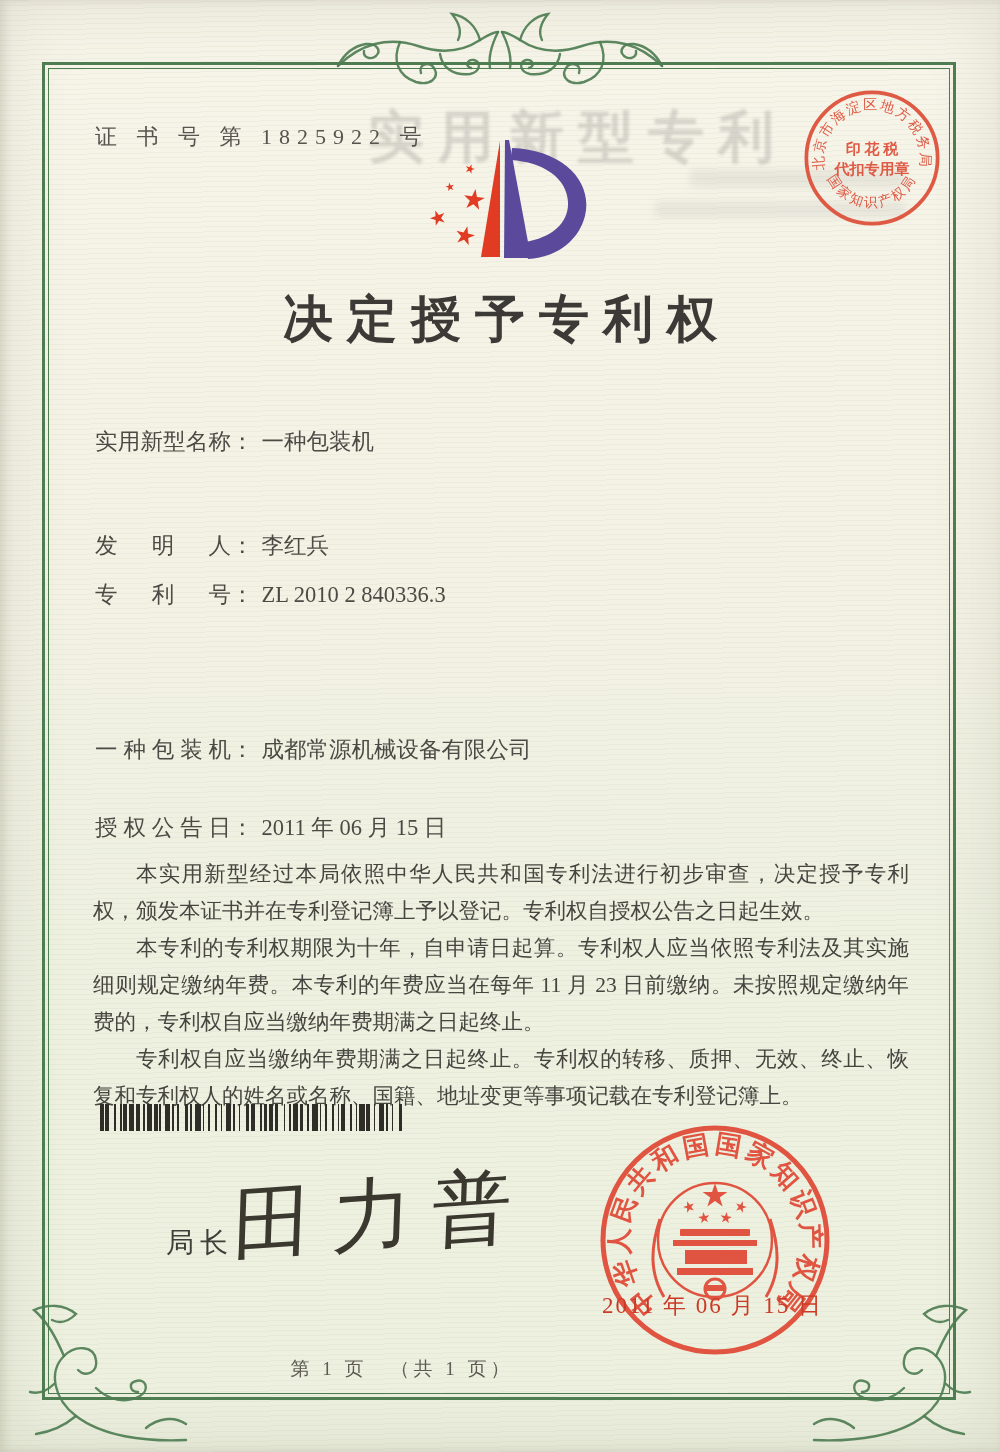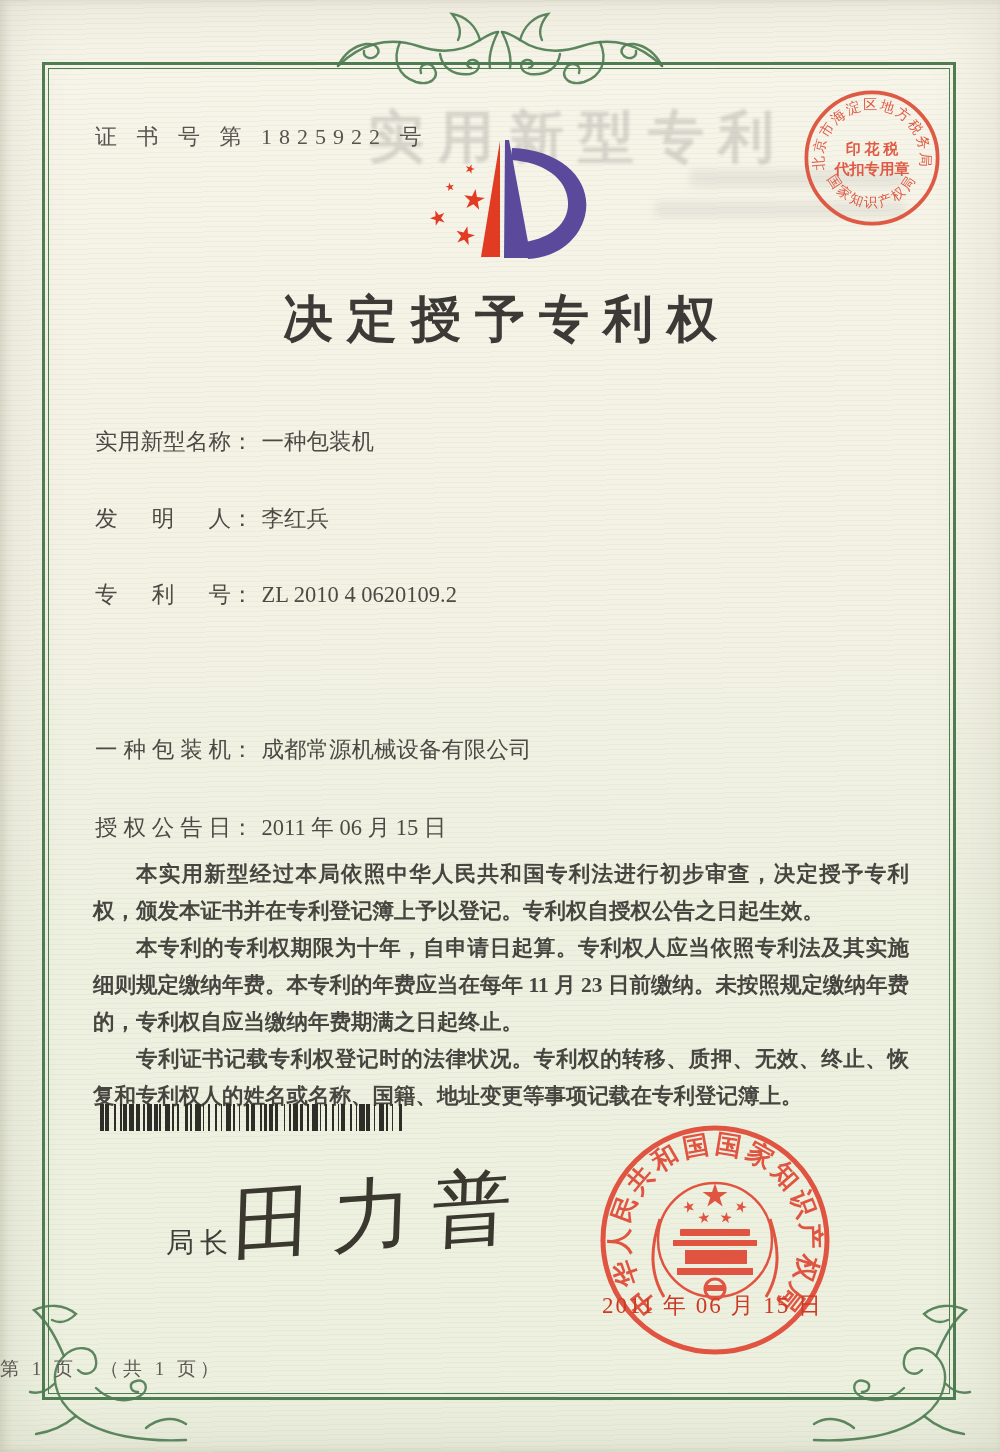--- a/index.html
+++ b/index.html
@@ -18,34 +18,34 @@
   .ghost{position:absolute;left:368px;top:100px;font-size:56px;font-weight:bold;letter-spacing:14px;
     color:rgba(128,130,124,.28);filter:blur(1.4px);white-space:nowrap;}
   .smudge{position:absolute;background:rgba(145,145,140,.14);filter:blur(4px);border-radius:4px;}
   .logo{position:absolute;left:415px;top:128px;}
   .doc-title{position:absolute;left:0;top:286px;width:1000px;text-align:center;font-size:50px;font-weight:bold;
     letter-spacing:14px;padding-left:14px;box-sizing:border-box;color:#3b3a36;}
   .field-row{position:absolute;left:95px;font-size:22.5px;color:#4c4a45;white-space:nowrap;}
   .f-label{display:inline-block;width:136px;text-align:justify;text-align-last:justify;}
   .f-colon{display:inline-block;margin-right:8px;}
   .body-text{position:absolute;left:93px;top:856px;width:816px;font-size:21.5px;line-height:37px;
-    color:#474540;text-align:justify;font-weight:bold;}
+    color:#474540;text-align:justify;}
   .body-text p{margin:0;text-indent:2em;}
   .barcode{position:absolute;left:100px;top:1104px;height:27px;}
   .barcode i{position:absolute;top:0;bottom:0;background:#2f2d28;}
   .sig-role{position:absolute;left:166px;top:1224px;font-size:28px;letter-spacing:6px;color:#3f3e39;}
   .sig-name{position:absolute;left:232px;top:1162px;font-size:80px;letter-spacing:20px;color:#3a382f;
     transform:rotate(-4deg) skewX(-6deg);white-space:nowrap;}
   .tax-stamp{position:absolute;left:797px;top:83px;width:150px;height:150px;opacity:.93;}
   .tax-stamp text{fill:#dd4f38;font-family:"Liberation Serif","DejaVu Serif",serif;}
   .big-seal{position:absolute;left:584px;top:1109px;width:262px;height:262px;opacity:.9;}
   .big-seal .rd{fill:var(--seal-red,#df4431);}
   .big-seal text{fill:var(--seal-red,#df4431);font-family:"Liberation Serif","DejaVu Serif",serif;font-weight:bold;}
   .seal-date{position:absolute;left:602px;top:1290px;font-size:23px;letter-spacing:2px;color:#cb3a26;white-space:nowrap;}
-  .footer{position:absolute;left:0;top:1356px;width:804px;font-size:19px;letter-spacing:4px;color:#5c5a52;}
+  .footer{position:absolute;left:0;top:1356px;width:804px;text-align:center;font-size:19px;letter-spacing:4px;color:#5c5a52;}
 </style>
 </head>
 <body>
 
 <div class="page">
 
   <div class="frame"></div>
 
   <svg class="orn" style="left:330px;top:4px;" width="340" height="100" viewBox="0 0 340 100">
     <g>
@@ -122,37 +122,37 @@
     <text font-size="14.5" letter-spacing="2.5">
       <textPath href="#taxBot" startOffset="4">国家知识产权局</textPath>
     </text>
   </svg>
 
   <div class="doc-title">决定授予专利权</div>
 
   <div class="field-row" style="top:426px;">
     <span class="f-label">实用新型名称</span><span class="f-colon">：</span><span>一种包装机</span>
   </div>
-  <div class="field-row" style="top:503px;font-family:Liberation Serif, serif;">
+  <div class="field-row" style="top:530px;font-family:Liberation Serif, serif;">
     <span class="f-label">发明人</span><span class="f-colon">：</span><span>李红兵</span>
   </div>
   <div class="field-row" style="top:579px;">
-    <span class="f-label">专利号</span><span class="f-colon">：</span><span>ZL 2010 4 0620109.2</span>
+    <span class="f-label">专利号</span><span class="f-colon">：</span><span>ZL 2010 2 840336.3</span>
   </div>
   <div class="field-row" style="top:734px;">
     <span class="f-label">一种包装机</span><span class="f-colon">：</span><span>成都常源机械设备有限公司</span>
   </div>
   <div class="field-row" style="top:812px;">
     <span class="f-label">授权公告日</span><span class="f-colon">：</span><span>2011 年 06 月 15 日</span>
   </div>
 
   <div class="body-text">
     <p>本实用新型经过本局依照中华人民共和国专利法进行初步审查，决定授予专利权，颁发本证书并在专利登记簿上予以登记。专利权自授权公告之日起生效。</p>
     <p>本专利的专利权期限为十年，自申请日起算。专利权人应当依照专利法及其实施细则规定缴纳年费。本专利的年费应当在每年 11 月 23 日前缴纳。未按照规定缴纳年费的，专利权自应当缴纳年费期满之日起终止。</p>
-    <p>专利证书记载专利权登记时的法律状况。专利权的转移、质押、无效、终止、恢复和专利权人的姓名或名称、国籍、地址变更等事项记载在专利登记簿上。</p>
+    <p>专利权自应当缴纳年费期满之日起终止。专利权的转移、质押、无效、终止、恢复和专利权人的姓名或名称、国籍、地址变更等事项记载在专利登记簿上。</p>
   </div>
 
   <div class="barcode" style="width: 305px;">
       <i style="left:0px;width:3.6px"></i>
       <i style="left:5.4px;width:3.6px"></i>
       <i style="left:14.4px;width:1.8px"></i>
       <i style="left:19.8px;width:1.8px"></i>
       <i style="left:23.400000000000002px;width:3.6px"></i>
       <i style="left:28.800000000000004px;width:5.4px"></i>
       <i style="left:36px;width:3.6px"></i>

